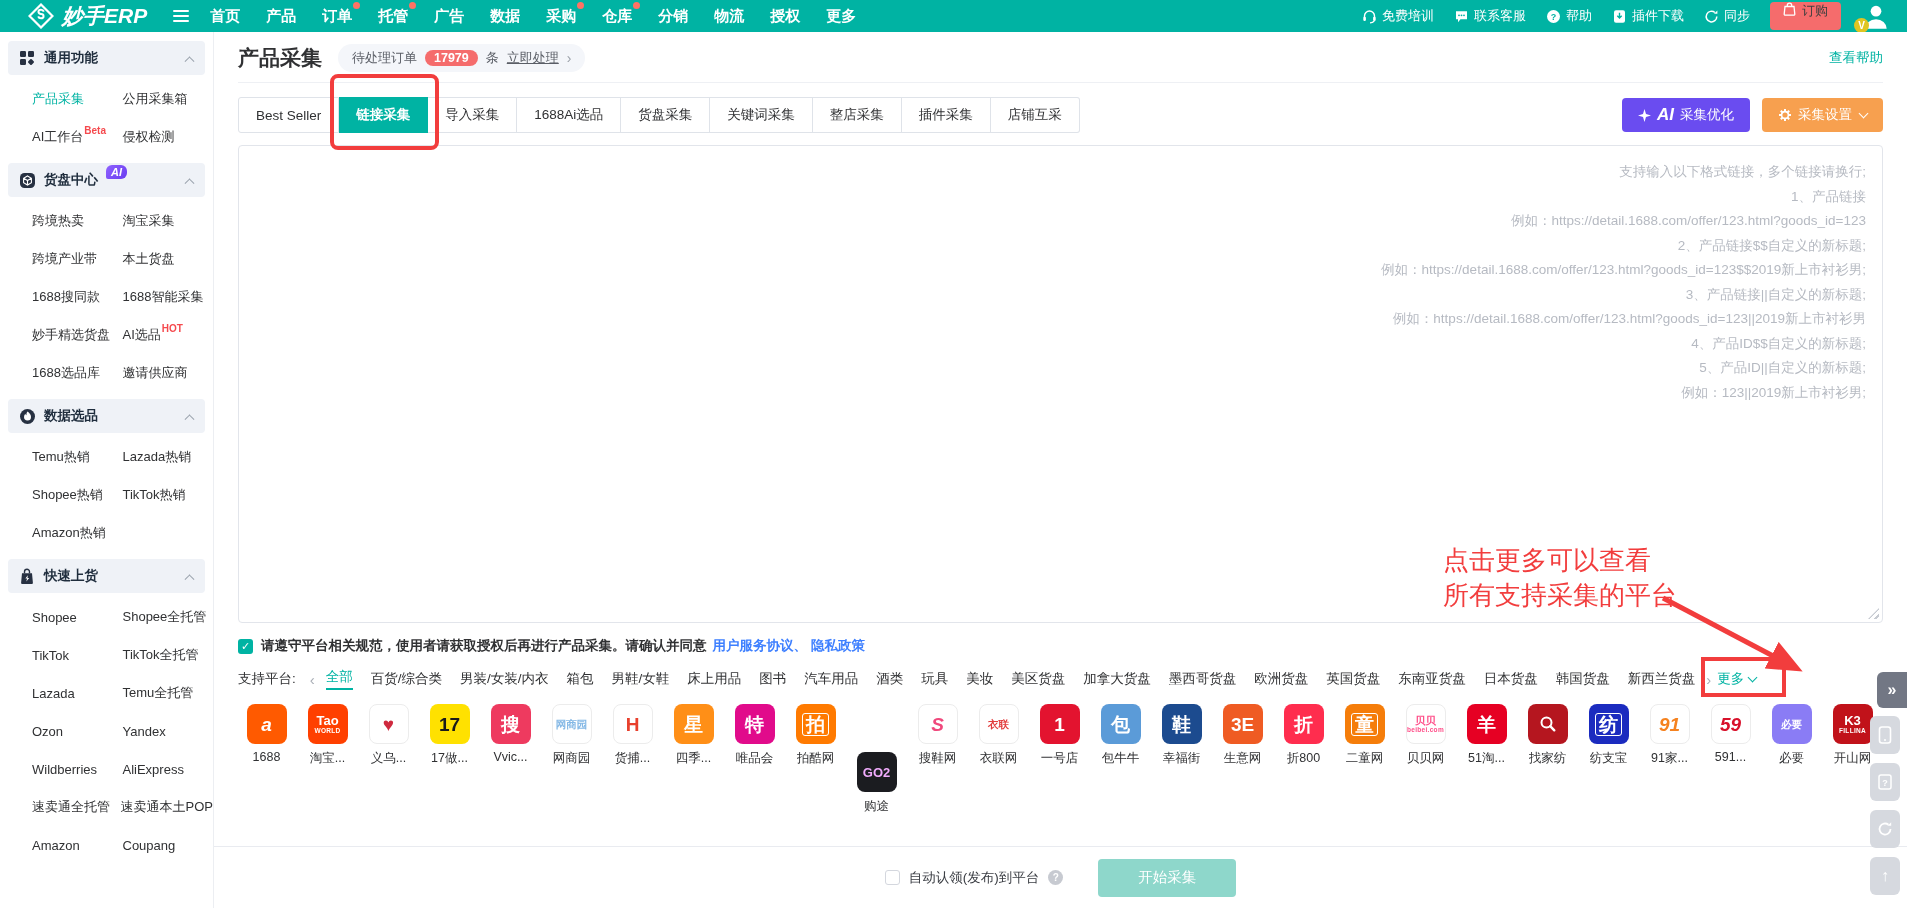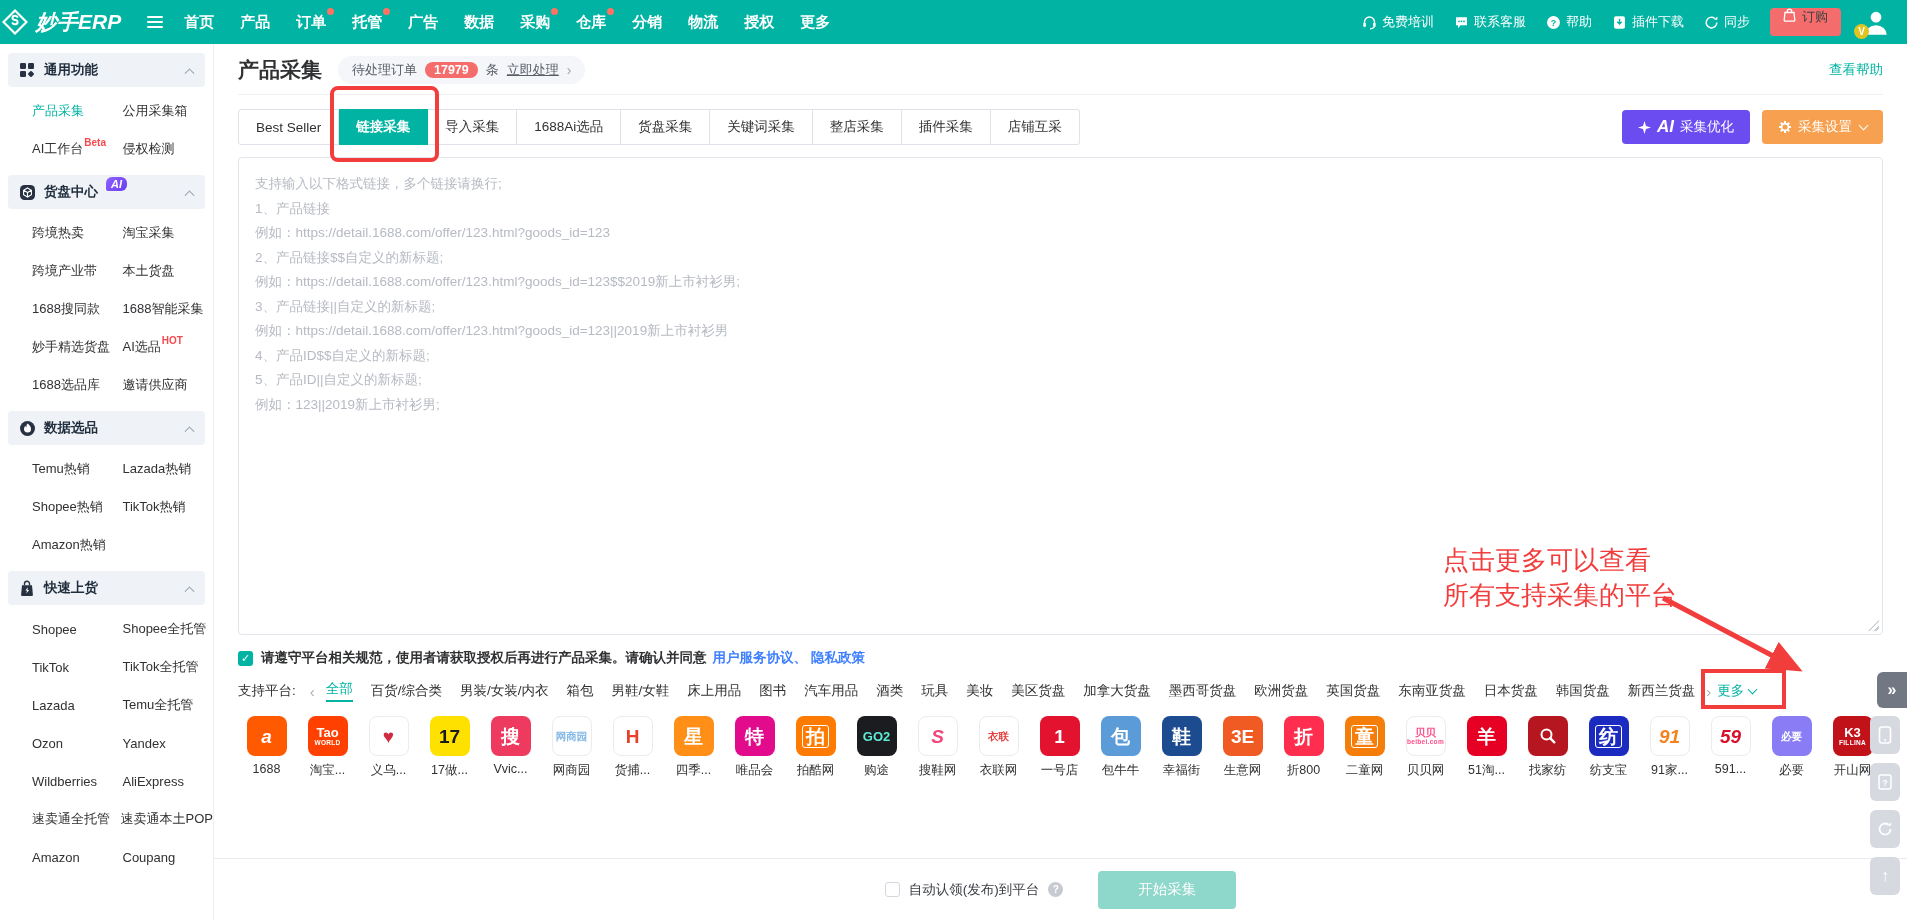--- a/index.html
+++ b/index.html
@@ -6,22 +6,22 @@
     --accent:#00b3a3; --annotation-red:#f23d3d; --purple:#6a4cf0; --orange:#f7a04f;
     --badge-red:#f56c6c; --link-blue:#3d7fff; --start-disabled:#8ed7cb; --topbar-teal:#00b3a3;
   }
   *{box-sizing:border-box;}
   html,body{margin:0;padding:0;}
   body{width:1907px;height:920px;overflow:hidden;position:relative;background:#fff;
        font-family:"Liberation Sans","DejaVu Sans",sans-serif;color:#303133;font-size:13.5px;}
   svg{display:block;}
 
   
-  .topbar{height:44px;background:var(--topbar-teal);display:flex;align-items:center;
-          padding:0 16px 0 2px;color:#fff;}
+  .topbar{height:32px;background:var(--topbar-teal);display:flex;align-items:center;
+          padding:0 16px 0 28px;color:#fff;}
   .logo{display:flex;align-items:center;gap:8px;font-size:21px;font-weight:800;font-style:italic;white-space:nowrap;}
   .hamb{margin-left:26px;margin-right:8px;cursor:pointer;}
   .hamb i{display:block;width:16px;height:2px;background:#fff;margin:3px 0;border-radius:1px;}
   .top-nav{display:flex;align-items:center;}
   .nav-item{color:#fff;font-size:15px;font-weight:700;margin:0 13px;position:relative;cursor:pointer;white-space:nowrap;}
   .nav-dot{position:absolute;top:-5px;right:-8px;width:7px;height:7px;border-radius:50%;background:#ff7264;}
   .top-right{margin-left:auto;display:flex;align-items:center;gap:20px;}
   .tr-item{display:flex;align-items:center;gap:5px;font-size:13px;cursor:pointer;white-space:nowrap;}
   .subscribe-btn{background:var(--badge-red);color:#404040;border:none;border-radius:4px;height:28px;
           padding:0 13px;font-size:13px;display:flex;align-items:flex-start;gap:6px;cursor:pointer;}
@@ -70,21 +70,21 @@
           border-radius:8px;pointer-events:none;z-index:5;}
   .actions{margin-left:auto;display:flex;gap:12px;}
   .btn{height:34px;border:none;border-radius:4px;color:#fff;font-size:13.5px;display:flex;
           align-items:center;gap:6px;padding:0 16px;cursor:pointer;font-family:inherit;}
   .btn-ai{background:var(--purple);}
   .btn-ai .ai-mark{font-size:17px;font-weight:800;font-style:italic;}
   .btn-settings{background:var(--orange);}
   .btn-settings .chev{color:#fff;margin-left:2px;}
 
   .input-area{margin:12px 24px 0;border:1px solid #e2e5eb;border-radius:4px;height:478px;
-          padding:14px 16px;color:#b6bac2;line-height:24.5px;font-size:13.5px;position:relative;cursor:text;}
+          padding:14px 16px;color:#b6bac2;line-height:24.5px;font-size:13.5px;position:relative;cursor:text;text-align:right;}
   .resize-handle{position:absolute;right:3px;bottom:3px;width:11px;height:11px;
           background:repeating-linear-gradient(135deg,transparent 0 3px,#c6cad1 3px 4.5px);
           clip-path:polygon(100% 0,100% 100%,0 100%);}
 
   .agreement{display:flex;align-items:center;gap:8px;padding:14px 24px 0;font-weight:700;font-size:13.5px;}
   .checkbox{width:15px;height:15px;border-radius:3px;flex:0 0 15px;}
   .checkbox.checked{background:var(--accent);color:#fff;font-size:11px;display:flex;align-items:center;justify-content:center;}
   .checkbox.empty{border:1px solid #d4d7de;background:#fff;}
   .agr-link{color:var(--link-blue);cursor:pointer;text-decoration:none;font-weight:700;}
 
@@ -544,21 +544,21 @@
           </div>
           <div class="plat-label">唯品会</div>
         </div>
         <div class="plat">
           <div class="plat-icon" style="background: rgb(255, 122, 0); color: rgb(255, 255, 255);">
             <span class="g big boxed">拍</span>
           </div>
           <div class="plat-label">拍酷网</div>
         </div>
         <div class="plat">
-          <div class="plat-icon" style="background: rgb(27, 28, 32); color: #5eead4;">
+          <div class="plat-icon" style="background: rgb(27, 28, 32); color: #f0abfc; margin-top: 48px;">
             <span class="g">GO2</span>
           </div>
           <div class="plat-label">购途</div>
         </div>
         <div class="plat">
           <div class="plat-icon bordered" style="background: rgb(255, 255, 255); color: rgb(240, 72, 124);">
             <span class="g big it">S</span>
           </div>
           <div class="plat-label">搜鞋网</div>
         </div>

